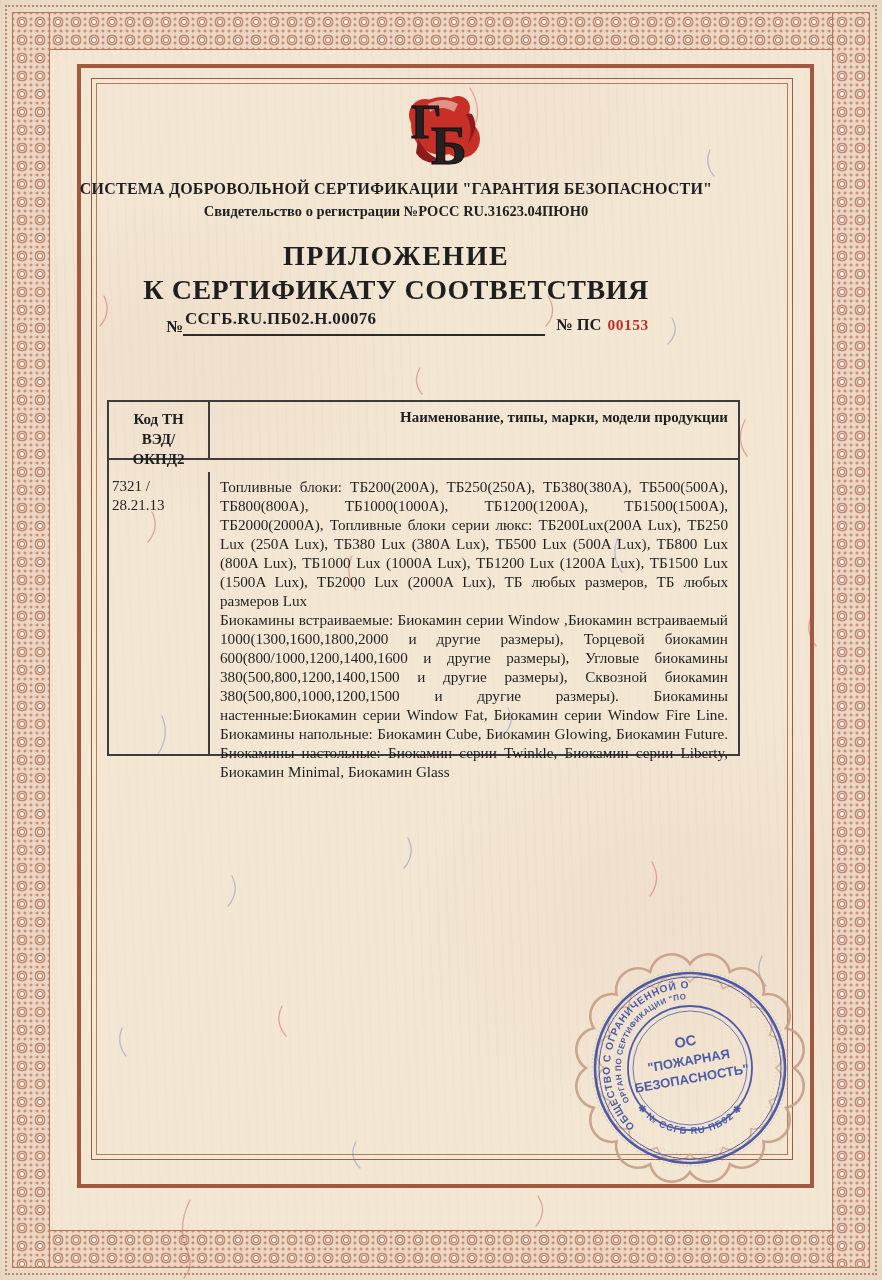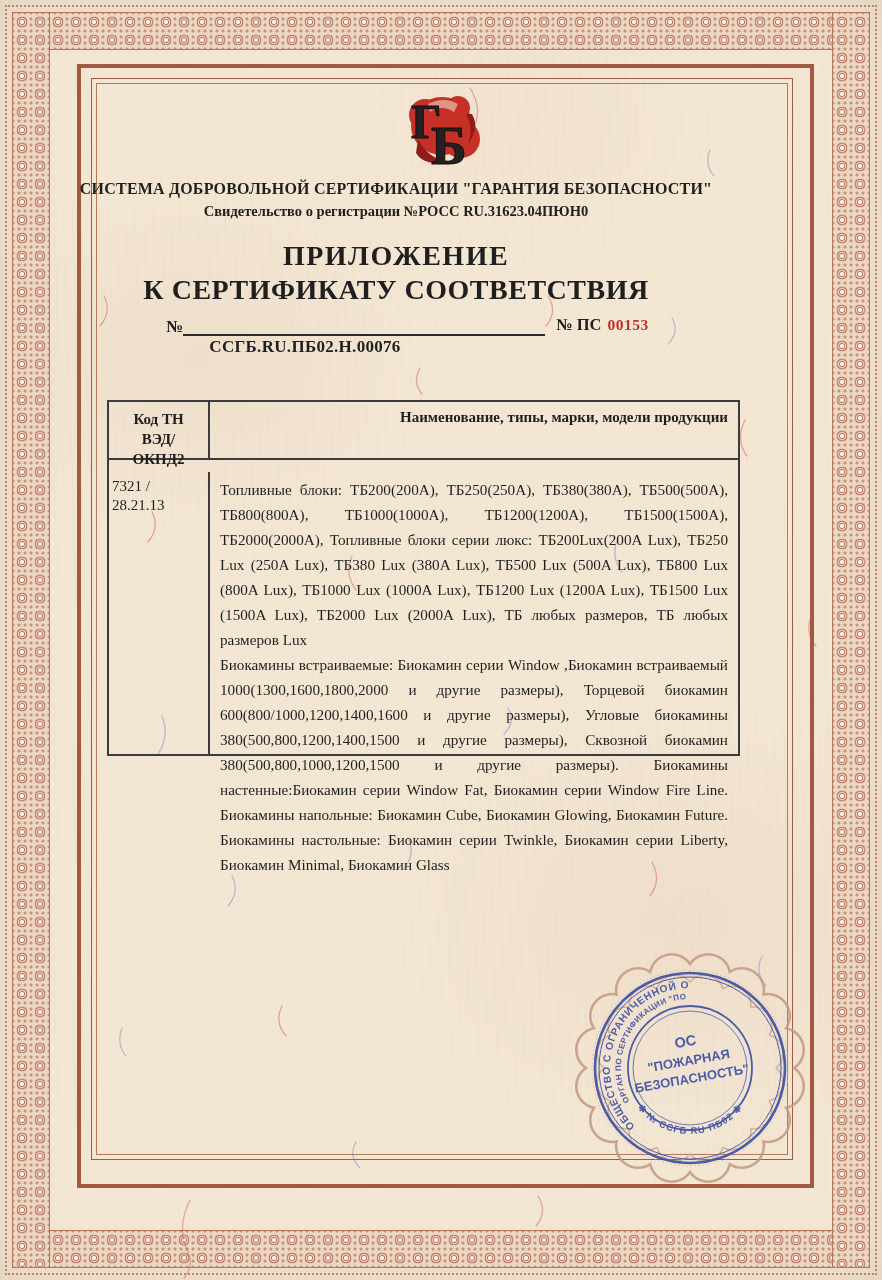--- a/index.html
+++ b/index.html
@@ -34,36 +34,36 @@
   .frame-thick{position:absolute;left:77px;top:64px;right:68px;bottom:92px;border:4px solid #a3593f;}
   .frame-thin{position:absolute;left:91px;top:78px;right:89px;bottom:120px;border:1px solid #9d5a44;}
   .frame-thin2{position:absolute;left:96px;top:83px;right:94px;bottom:125px;border:1px solid #b47a60;}
   
   .logo{position:absolute;left:398px;top:84px;width:90px;height:86px;}
   .hwrap{position:absolute;left:50px;right:140px;text-align:center;}
   .h1{top:180px;font-weight:bold;font-size:16px;letter-spacing:.2px;}
   .h2{top:203px;font-weight:bold;font-size:14.5px;}
   .t1{top:240px;font-weight:bold;font-size:28px;letter-spacing:1.5px;}
   .t2{top:274px;font-weight:bold;font-size:28px;letter-spacing:.5px;}
-  .certnum{position:absolute;left:185px;top:309px;width:240px;text-align:center;font-weight:bold;font-size:17px;letter-spacing:.3px;margin-top:28px;}
+  .certnum{position:absolute;left:185px;top:309px;width:240px;font-weight:bold;font-size:17px;letter-spacing:.3px;}
   .numsym{position:absolute;left:166px;top:317px;font-weight:bold;font-size:17px;}
   .underline{position:absolute;left:183px;top:334px;width:362px;height:2px;background:#2b2b2b;}
   .psnum{position:absolute;left:556px;top:315px;font-weight:bold;font-size:16.5px;white-space:nowrap;}
   .psnum .red{color:#c03028;letter-spacing:.5px;margin-left:6px;font-size:15.5px;}
   .svedenya{position:absolute;left:154px;top:339px;font-weight:bold;font-size:16px;}
   
   .ptable{position:absolute;left:107px;top:400px;width:633px;height:356px;border:2px solid #3c3c3c;box-sizing:border-box;display:flex;flex-direction:column;gap:12px;}
   .trow{display:flex;flex:1;min-height:0;}
   .trow.head{flex:0 0 56px;border-bottom:2px solid #3c3c3c;}
   .tcell1{flex:0 0 101px;border-right:2px solid #3c3c3c;box-sizing:border-box;padding:5px 6px;}
   .tcell2{flex:1;box-sizing:border-box;padding:5px 10px;}
   .head .tcell1{text-align:center;font-weight:bold;font-size:15px;line-height:20px;padding-top:7px;}
   .head .tcell2{text-align:right;font-weight:bold;font-size:15px;padding-top:7px;}
   .codecell{font-size:15px;line-height:19px;padding-left:3px;}
-  .prodcell p{margin:0;font-size:15.2px;line-height:25px;text-align:justify;}
+  .prodcell p{margin:0;font-size:15.2px;line-height:19px;text-align:justify;}
   
   .stampbox{position:absolute;left:540px;top:918px;width:300px;height:300px;}
   .stamp-text{font-family:"Liberation Sans", sans-serif;fill:#4052a5;}
   
   .fibers{position:absolute;inset:0;pointer-events:none;}
 </style>
 </head>
 <body>
 
 <div class="page">

